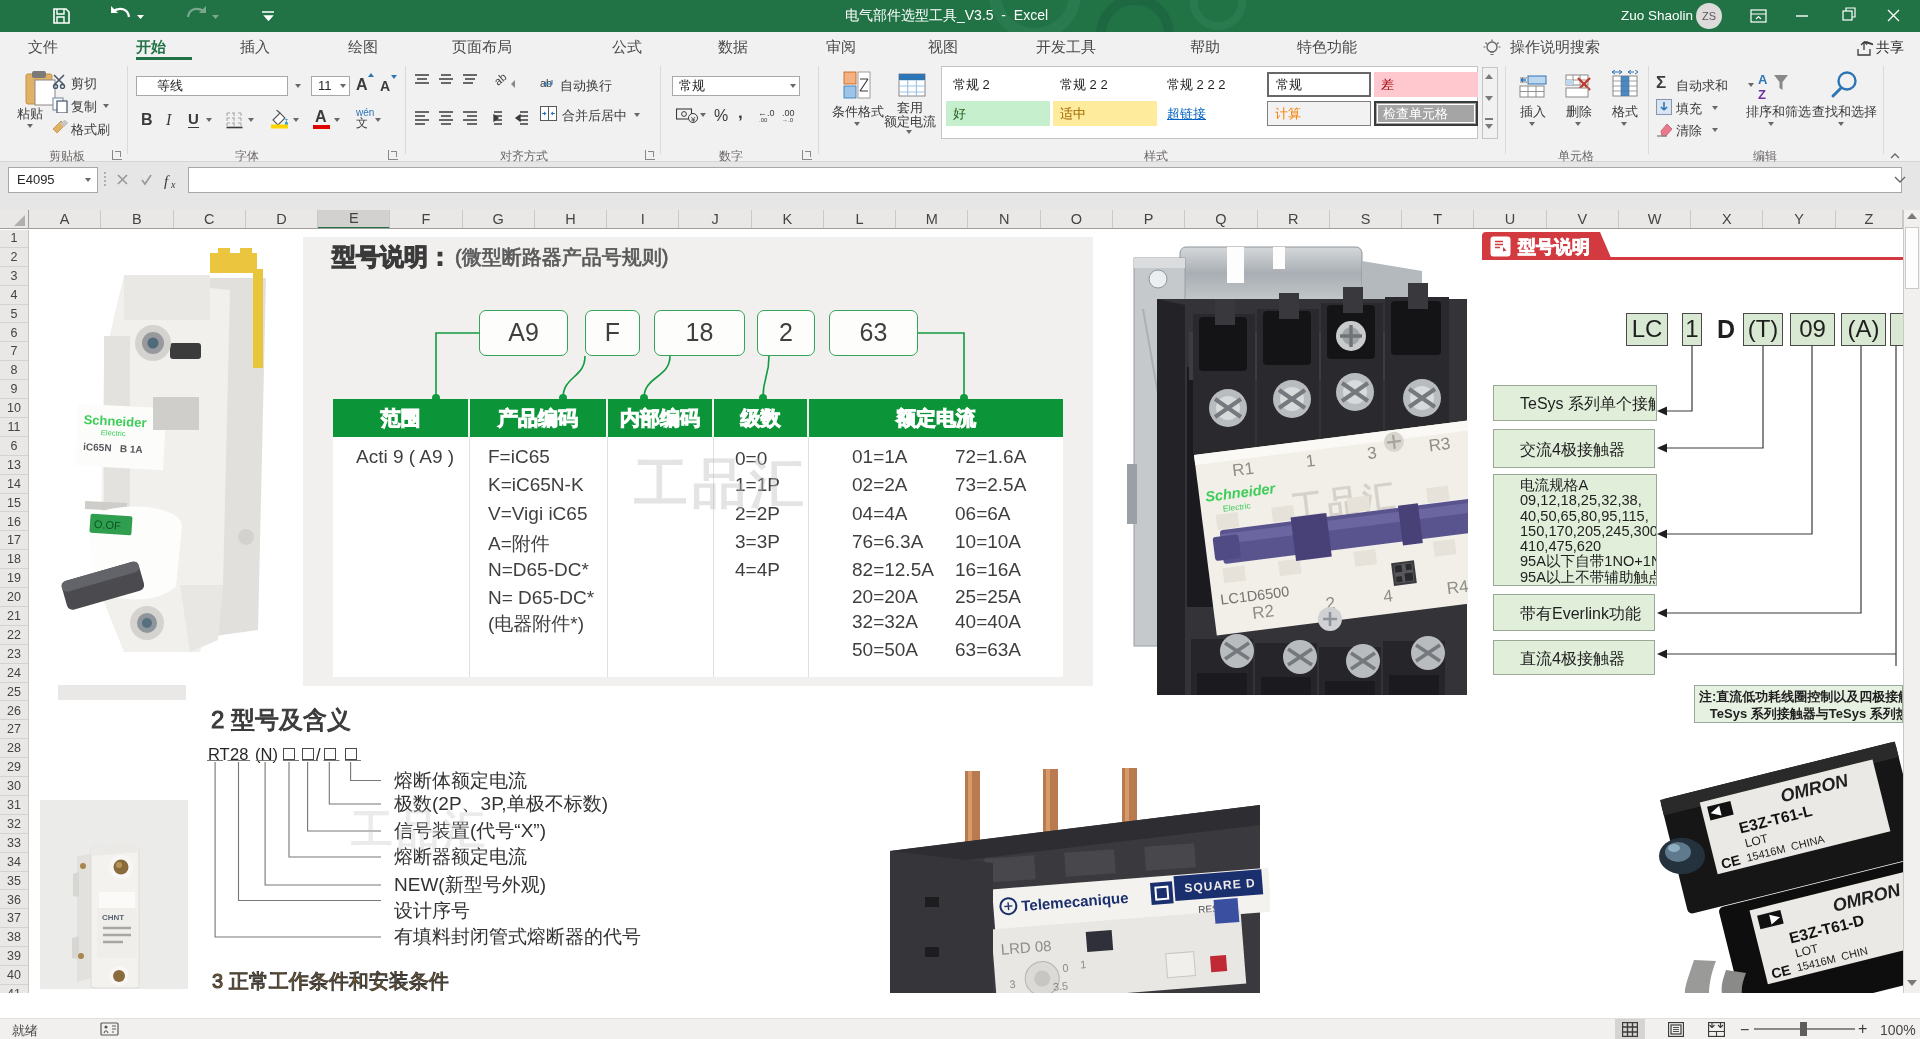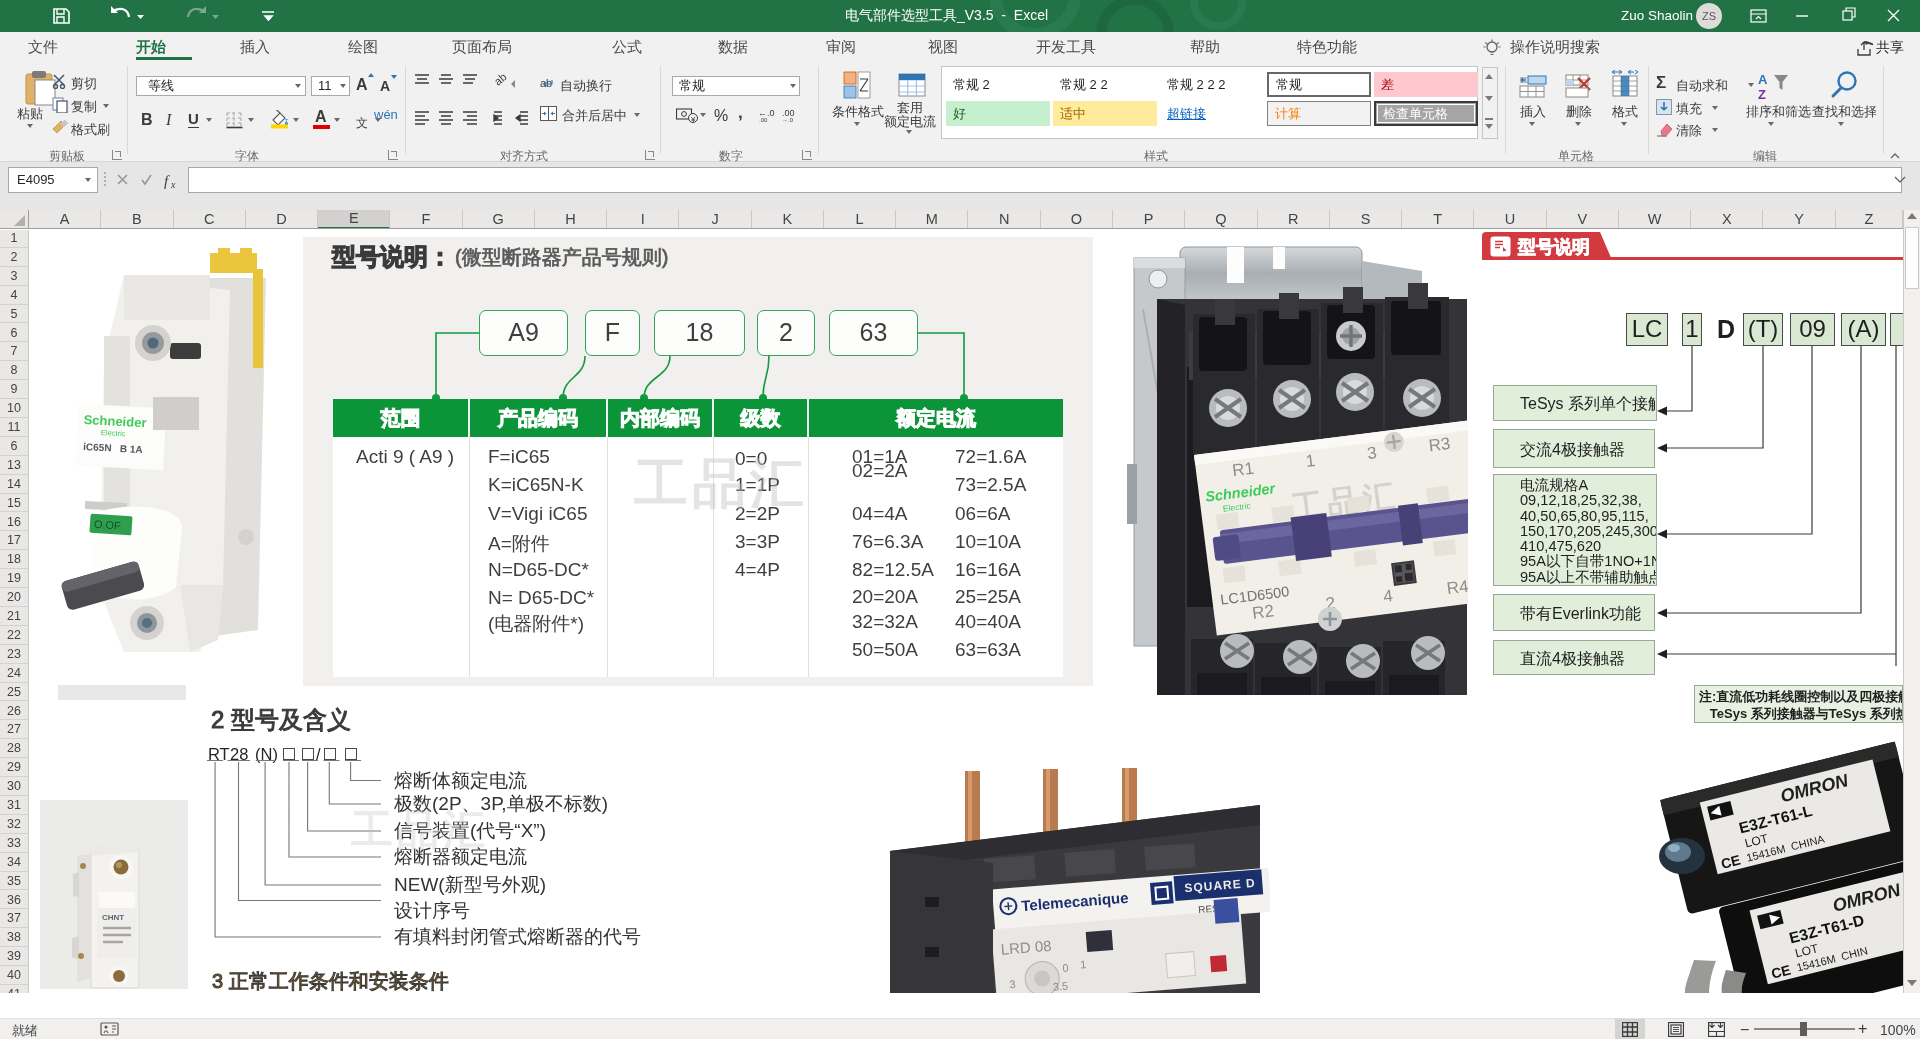--- a/index.html
+++ b/index.html
@@ -148,21 +148,21 @@
   </svg>
   <div class="cjs a" style="left:71px;top:36px">复制</div>
   <div class="dd" style="left:103px;top:42px"></div>
   <svg class="a" style="left:52px;top:58px" width="17" height="16">
     <path d="M1 9l8-8 4 4-8 8z" fill="#e0b267" stroke="#c49043" stroke-width="0.8"></path>
     <path d="M9 1l4 4" stroke="#8a8886" stroke-width="1"></path>
         <rect x="10" y="0" width="5" height="6" transform="rotate(45 12 3)" fill="#c8c6c4"></rect>
   </svg>
   <div class="cjs a" style="left:71px;top:59px">格式刷</div>
 
-  <div class="inbox" style="left:136px;top:14px;width:170px;height:20px;line-height:18px;padding-left:11px">等线</div>
+  <div class="inbox" style="left:136px;top:14px;width:152px;height:20px;line-height:18px;padding-left:20px">等线</div>
   <div class="dd" style="left:295px;top:22px"></div>
   <div class="inbox" style="left:311px;top:14px;width:39px;height:20px;line-height:18px;padding-left:6px">11</div>
   <div class="dd" style="left:340px;top:22px"></div>
   <div class="a" style="left:356px;top:14px;font-size:16px;font-weight:bold;color:#3b3b3b">A</div>
   <div class="a" style="left:368px;top:11px;width:0;height:0;border-left:3.5px solid transparent;border-right:3.5px solid transparent;border-bottom:4px solid #2e75b6"></div>
   <div class="a" style="left:380px;top:16px;font-size:14px;font-weight:bold;color:#3b3b3b">A</div>
   <div class="a" style="left:391px;top:13px;width:0;height:0;border-left:3.5px solid transparent;border-right:3.5px solid transparent;border-top:4px solid #2e75b6"></div>
   <div class="a" style="left:141px;top:49px;font-size:16px;font-weight:bold;color:#3b3b3b">B</div>
   <div class="a" style="left:166px;top:49px;font-size:16px;font-style:italic;font-family:'Liberation Serif',serif;color:#3b3b3b">I</div>
   <div class="a" style="left:188px;top:49px;font-size:15px;font-weight:bold;color:#3b3b3b;border-bottom:1.5px solid #3b3b3b;line-height:16px">U</div>
@@ -176,21 +176,21 @@
   <svg class="a" style="left:270px;top:48px" width="20" height="19">
     <path d="M3 10L10 3l5 5-7 7z" fill="#fff" stroke="#5a5856" stroke-width="1.1"></path>
     <path d="M10 3L6.5 0" stroke="#5a5856" stroke-width="1.2"></path>
     <path d="M16.5 10c1.5 2 3 3.5 3 5a1.6 1.6 0 01-3.2 0c0-1.5 1.4-3 3.2-5z" fill="#2e9bd6" transform="translate(-1.5 -1)"></path>
     <rect x="1" y="14.5" width="17" height="4" fill="#ffd400"></rect>
   </svg>
   <div class="dd" style="left:293px;top:56px"></div>
   <div class="a" style="left:315px;top:46px;font-size:16px;font-weight:bold;color:#3b3b3b">A</div>
   <div class="a" style="left:313px;top:63px;width:17px;height:4px;background:#e00000"></div>
   <div class="dd" style="left:334px;top:56px"></div>
-  <div class="a" style="left:374px;top:45px;font-size:13px;color:#2e75b6">wén</div>
+  <div class="a" style="left:356px;top:45px;font-size:10px;color:#2e75b6">wén</div>
   <div class="a" style="left:356px;top:53px;font-size:12px;color:#3b3b3b">文</div>
   <div class="dd" style="left:375px;top:56px"></div>
 
   <svg class="a" style="left:414px;top:12px" width="160" height="58">
     <g stroke="#3b3b3b" stroke-width="1.4">
       <path d="M1 1h14M3 5h10M1 9h14"></path>
           <path d="M27 5h10M25 9h14M27 13h10" transform="translate(0 -4)"></path>
           <path d="M49 9h14M51 13h10M49 17h10" transform="translate(0 -8)"></path>
     </g>
     <g stroke="#3b3b3b" stroke-width="1.4">
@@ -469,21 +469,21 @@
   <div class="tb" style="left:459px;top:301px">A=附件</div>
   <div class="tb" style="left:459px;top:329px">N=D65-DC*</div>
   <div class="tb" style="left:459px;top:357px">N= D65-DC*</div>
   <div class="tb" style="left:459px;top:381px">(电器附件*)</div>
   <div class="tb" style="left:706px;top:218px">0=0</div>
   <div class="tb" style="left:706px;top:244px">1=1P</div>
   <div class="tb" style="left:706px;top:273px">2=2P</div>
   <div class="tb" style="left:706px;top:301px">3=3P</div>
   <div class="tb" style="left:706px;top:329px">4=4P</div>
   <div class="tb" style="left:823px;top:216px">01=1A</div>
-  <div class="tb" style="left:823px;top:230px">02=2A</div>
+  <div class="tb" style="left:823px;top:244px">02=2A</div>
   <div class="tb" style="left:823px;top:273px">04=4A</div>
   <div class="tb" style="left:823px;top:301px">76=6.3A</div>
   <div class="tb" style="left:823px;top:329px">82=12.5A</div>
   <div class="tb" style="left:823px;top:356px">20=20A</div>
   <div class="tb" style="left:823px;top:381px">32=32A</div>
   <div class="tb" style="left:823px;top:409px">50=50A</div>
   <div class="tb" style="left:926px;top:216px">72=1.6A</div>
   <div class="tb" style="left:926px;top:244px">73=2.5A</div>
   <div class="tb" style="left:926px;top:273px">06=6A</div>
   <div class="tb" style="left:926px;top:301px">10=10A</div>

